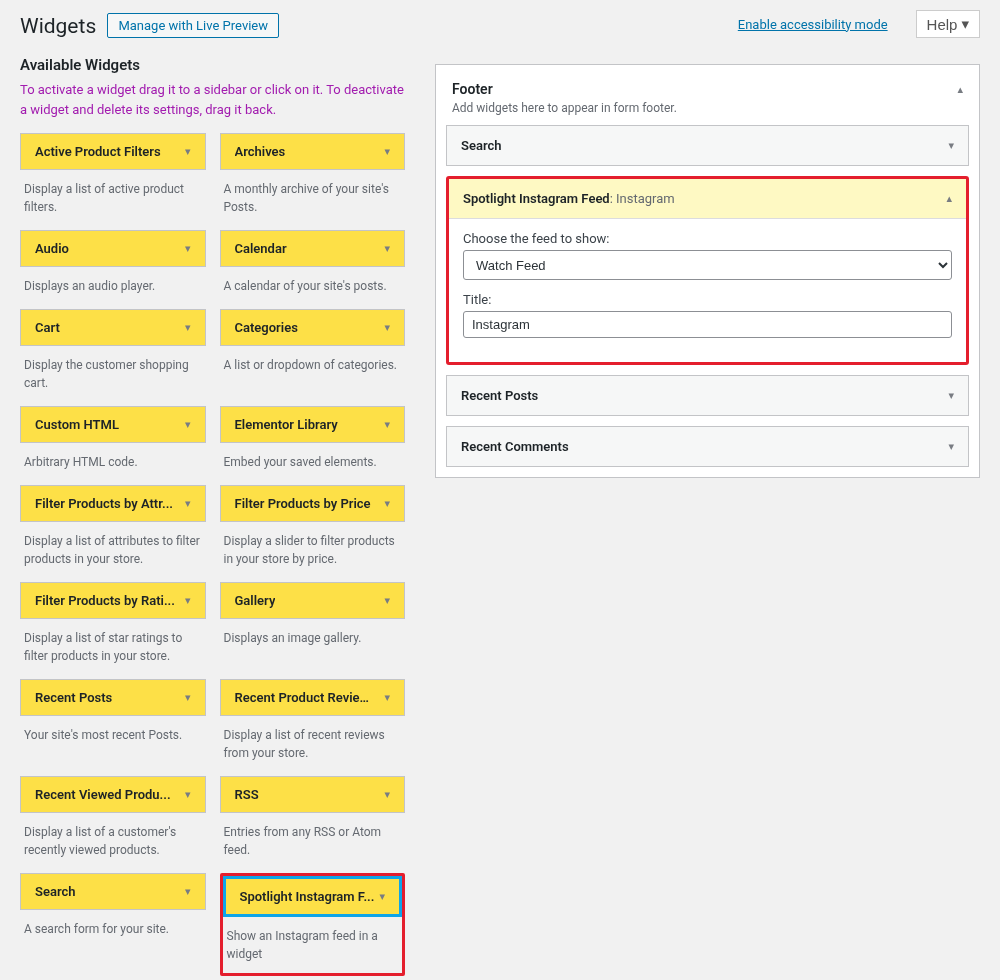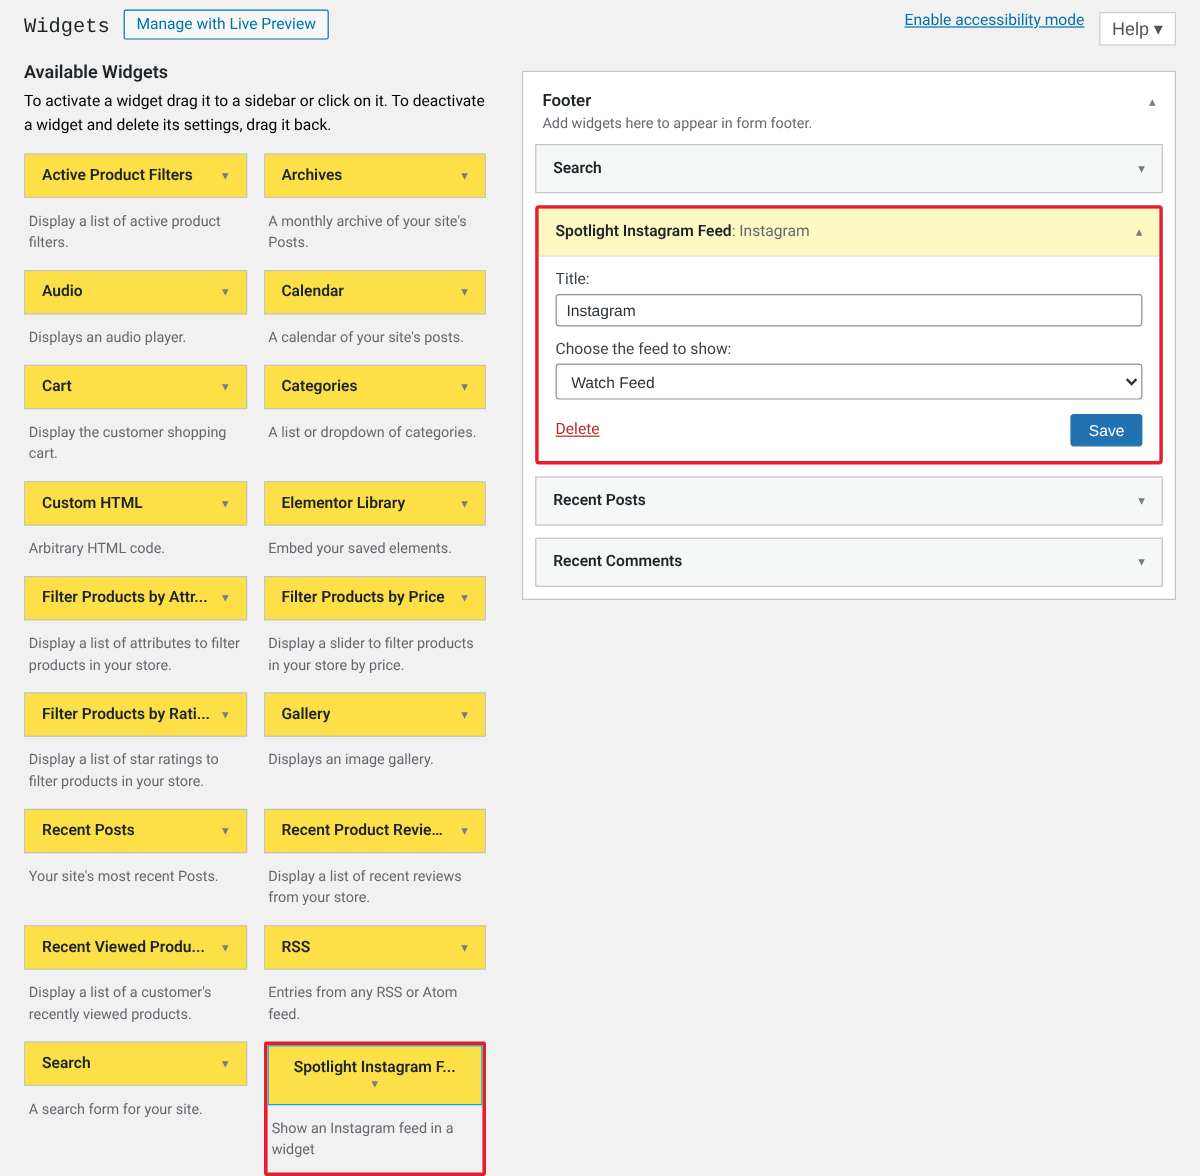--- a/index.html
+++ b/index.html
@@ -9,53 +9,53 @@
     background: #f1f1f1;
     font-family: -apple-system, BlinkMacSystemFont, "Segoe UI", Roboto, sans-serif;
     font-size: 13px;
     color: #3c434a;
     width: 1000px;
   }
   .wrap { padding: 0 20px 20px 20px; position: relative; }
   .top-links {
     position: absolute;
     top: 10px; right: 20px;
-    display: flex; gap: 12px; 
+    display: flex; gap: 28px; align-items: center;
   }
   .top-links a { color: #0073aa; text-decoration: underline; font-size: 13px; }
   .help-btn {
     border: 1px solid #ccc;
     background: #fff;
     padding: 4px 10px;
     font-size: 15px;
     color: #555;
     cursor: pointer;
     display: flex; align-items: center; gap: 4px;
   }
   h1 {
-    font-size: 17px; font-weight: 400; color: #1d2327;
-    margin: 0; padding: 14px 0 4px 0; display: inline-block; font-family: Liberation Mono, monospace;
+    font-size: 21px; font-weight: 400; color: #1d2327;
+    margin: 0; padding: 14px 0 4px 0; display: inline-block;
   }
   .page-title-action {
     display: inline-block;
     border: 1px solid #0073aa;
     color: #0073aa;
     background: #f6f7f7;
     padding: 4px 10px;
     font-size: 13px;
     margin-left: 8px;
     border-radius: 2px;
     cursor: pointer;
     position: relative; top: -3px;
   }
   .columns { display: flex; gap: 30px; align-items: flex-start; margin-top: 10px;}
   .col-left { width: 385px; flex-shrink: 0; }
   .col-right { flex: 1; margin-top: 12px; }
   .section-title { font-size: 15px; font-weight: 600; color: #1d2327; margin: 4px 0 6px; }
-  .section-desc { font-size: 13px; color: #000000; margin: 0 0 14px; line-height: 1.5; }
+  .section-desc { font-size: 13px; color: #a21caf; margin: 0 0 14px; line-height: 1.5; }
   .widgets-grid { display: grid; grid-template-columns: 1fr 1fr; gap: 0 14px; }
   .widget-cell {}
   .widget-box {
     background: #fde047;
     border: 1px solid #c3c4c7;
     padding: 10px 14px;
     display: flex; justify-content: space-between; align-items: center;
     cursor: move;
   }
   .widget-title {
@@ -63,21 +63,21 @@
     white-space: nowrap; overflow: hidden; text-overflow: ellipsis;
     max-width: 140px;
   }
   .toggle-arrow {
     color: #787c82; font-size: 11px; cursor: pointer;
   }
   .widget-desc {
     font-size: 12px; color: #646970; padding: 10px 4px 14px; line-height: 1.5;
   }
   .highlight-wrap { border: 3px solid #e41e2d; border-radius: 2px; padding-bottom:4px;}
-  .highlight-wrap .widget-box { border: 1px solid #0ea5e9; margin:0;flex-direction:column;}
+  .highlight-wrap .widget-box { border: 3px solid #0ea5e9; margin:0;}
   .highlight-wrap .widget-desc{padding-bottom:6px;}
 
   .sidebar-panel {
     background: #fff;
     border: 1px solid #c3c4c7;
     padding: 10px 0;
   }
   .sb-head {
     display: flex; justify-content: space-between; align-items: center;
     padding: 6px 16px 4px;
@@ -293,32 +293,28 @@
 
           <div class="sb-widget-open">
             <div class="sb-widget-head">
               <span class="sb-widget-title">
                 <span>Spotlight Instagram Feed</span><span class="sb-widget-subtitle">: Instagram</span>
               </span>
               <span class="toggle-arrow">▴</span>
             </div>
             <div class="sb-widget-body">
               <div class="form-row">
-                <label class="form-label">Title:</label>
-                <input class="form-input" type="text" value="Instagram" style="">
-              </div>
-              <div class="form-row">
                 <label class="form-label">Choose the feed to show:</label>
                 <select class="form-select">
                   <option>Watch Feed</option>
                 </select>
               </div>
-              <div class="actions-row">
-                <span class="delete-link">Delete</span>
-                <button class="save-btn">Save</button>
+              <div class="form-row">
+                <label class="form-label">Title:</label>
+                <input class="form-input" type="text" value="Instagram" style="">
               </div>
             </div>
           </div>
 
           <div class="sb-widget">
             <div class="sb-widget-head">
               <span class="sb-widget-title">Recent Posts</span>
               <span class="toggle-arrow">▾</span>
             </div>
           </div>

